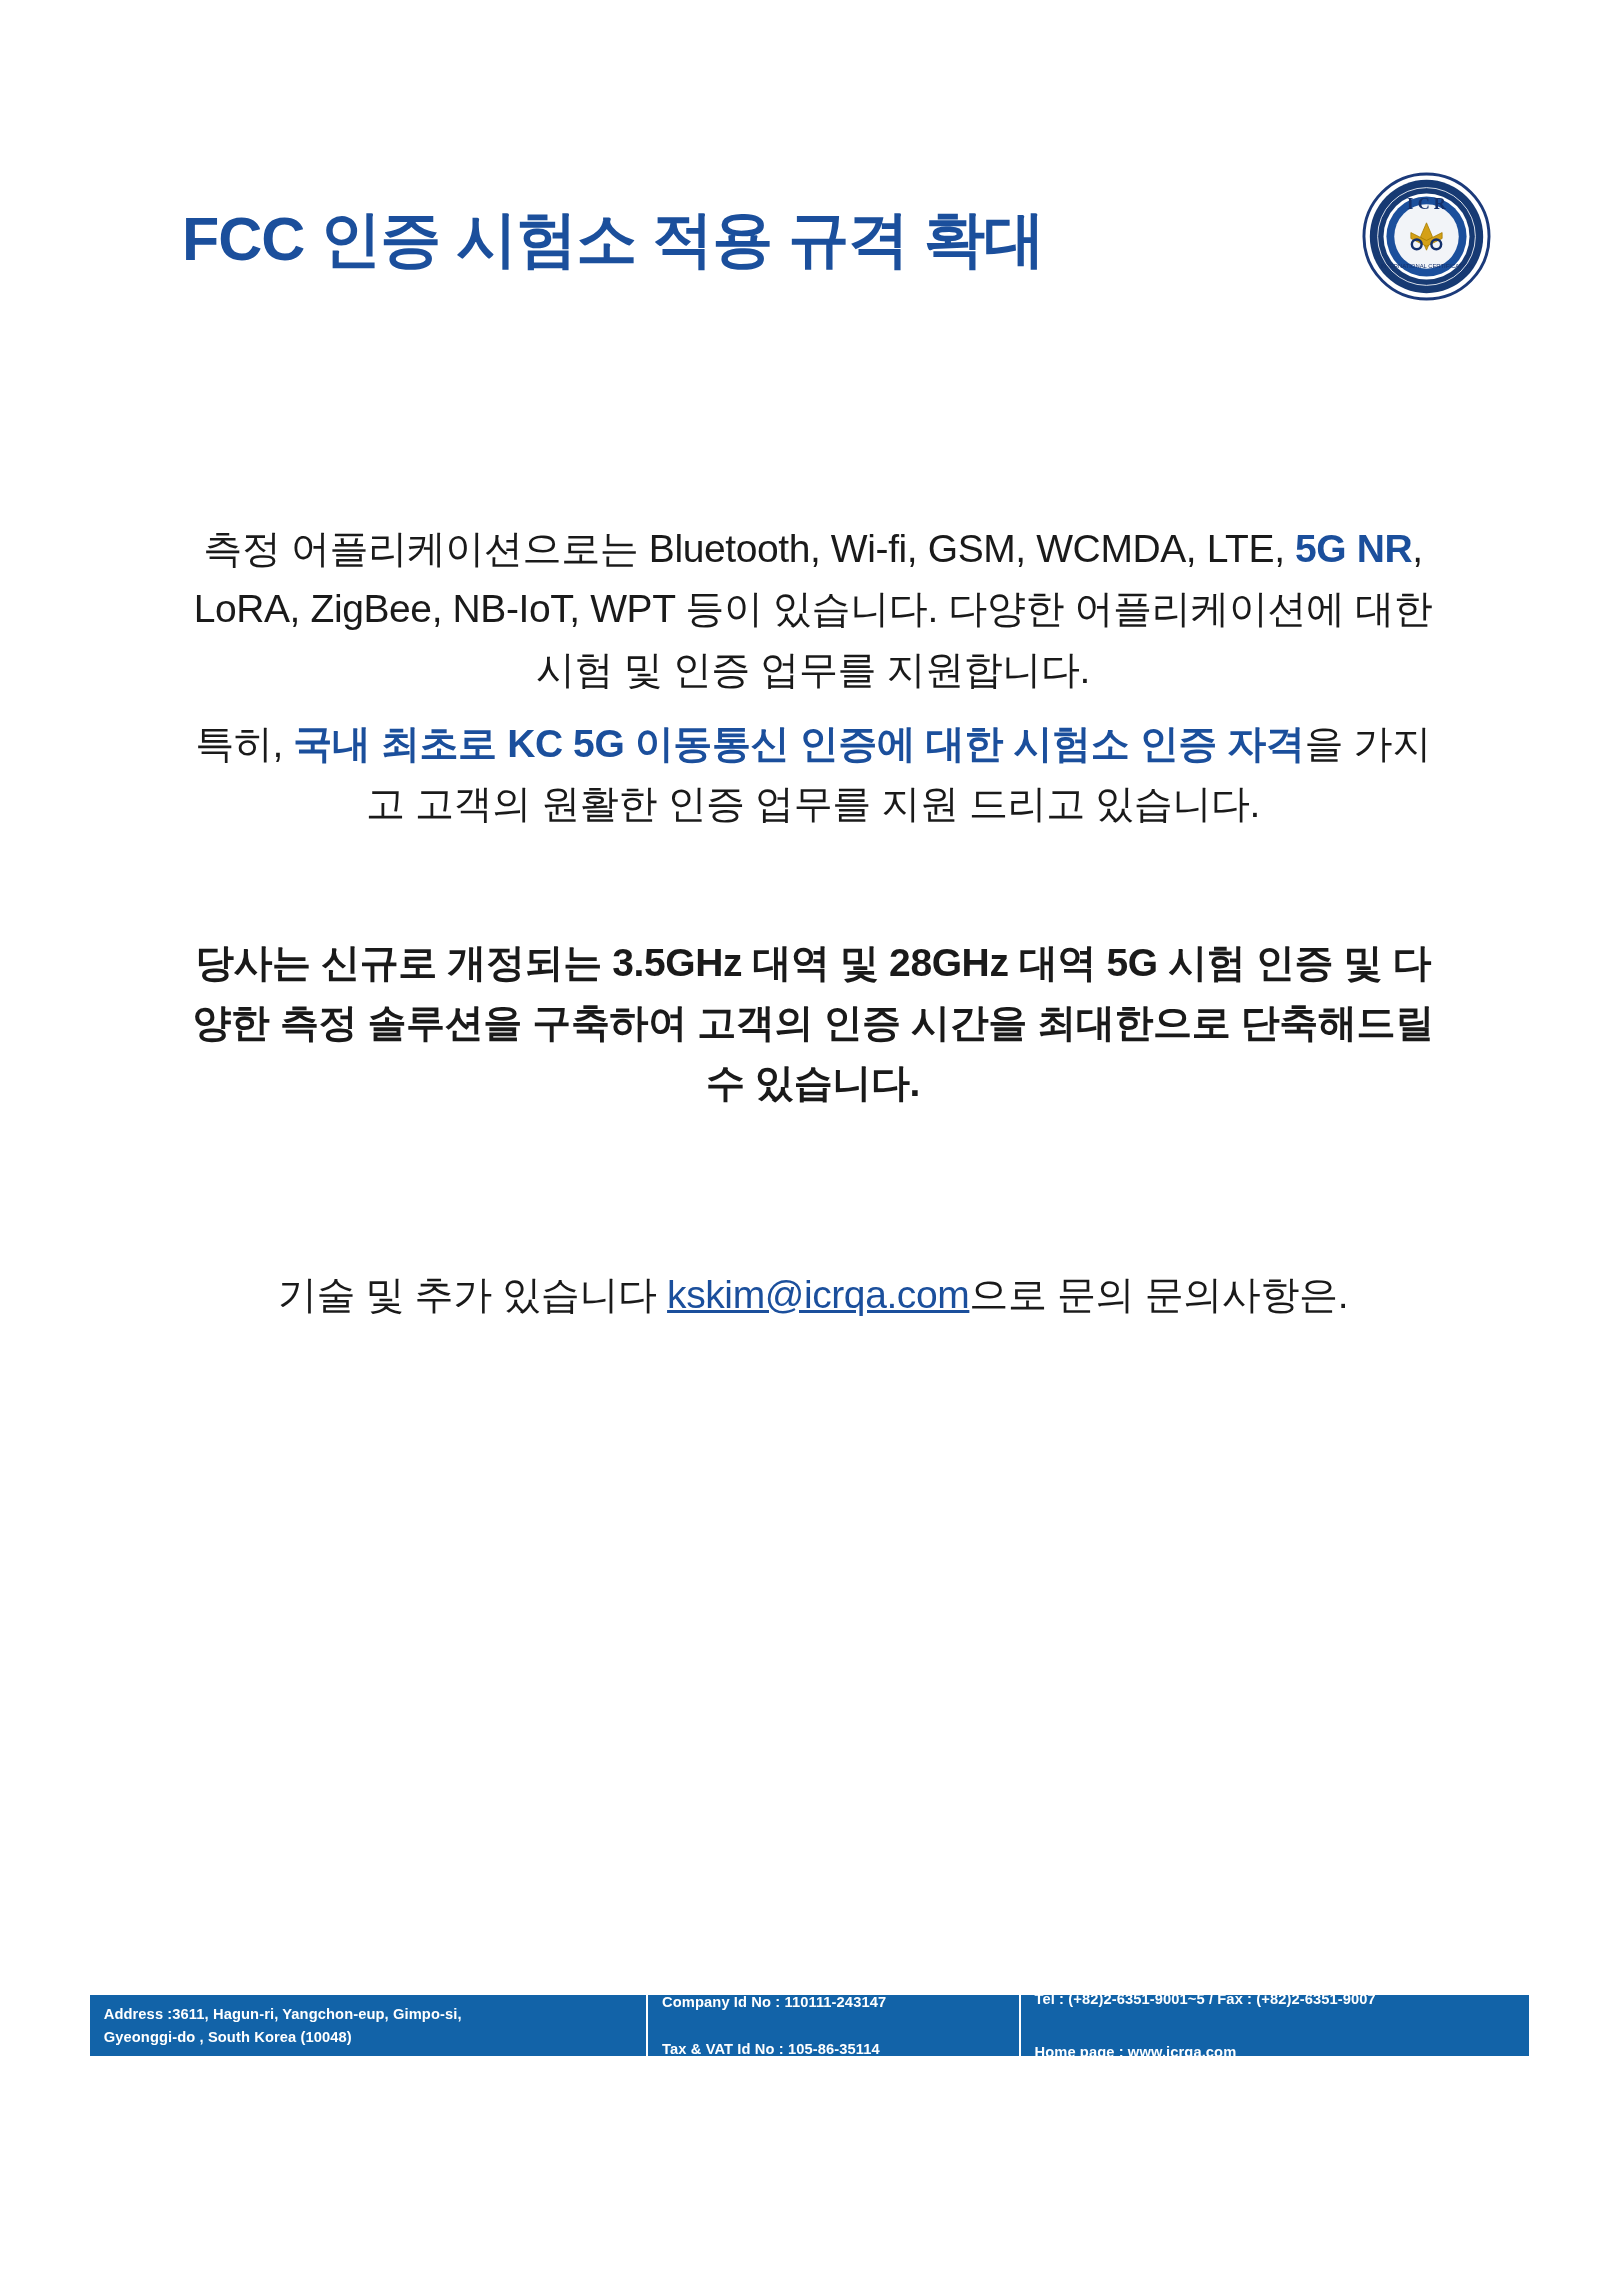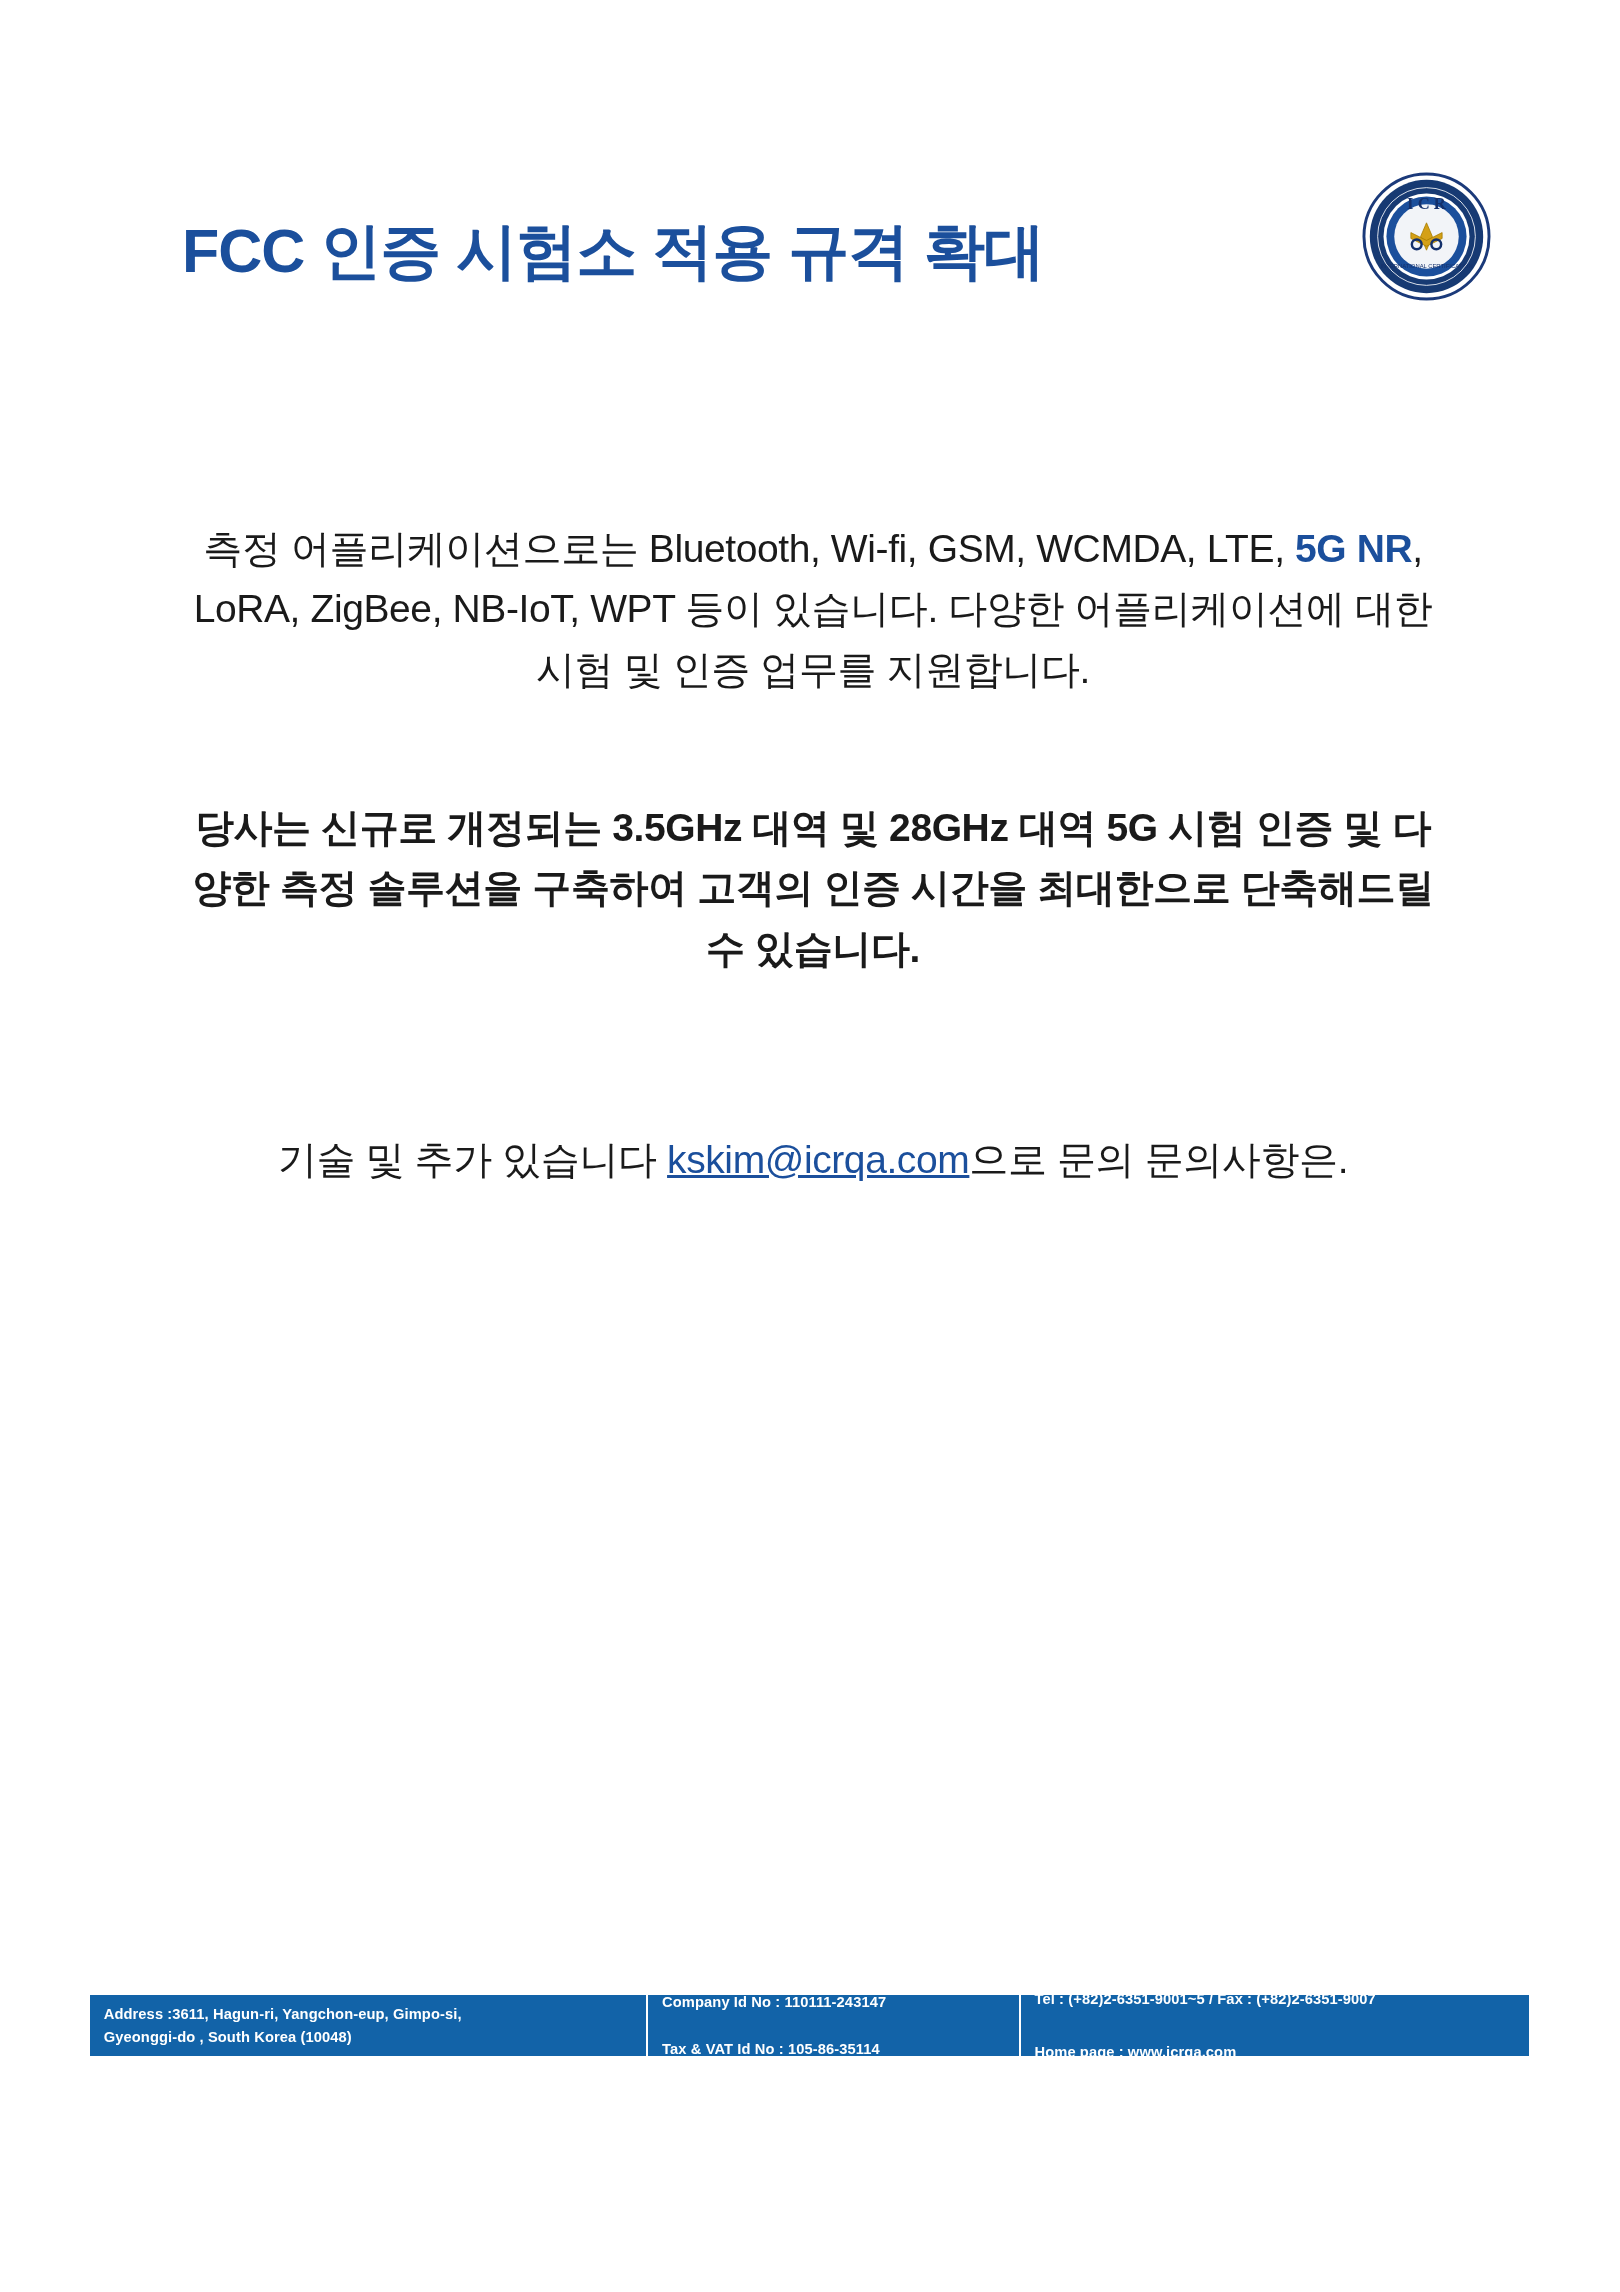--- a/index.html
+++ b/index.html
@@ -20,21 +20,21 @@
     position: absolute;
     inset: 0;
     background: #ffffff;
   }
 
   
   .header {
     position: absolute;
     left: 0;
     right: 0;
-    top: 218px;
+    top: 206px;
     height: 147px;
     text-align: right;
   }
   .doc-title {
     position: absolute;
     left: 182px;
     top: 0;
     font-size: 61px;
     font-weight: bold;
     color: #1b4f9c;
@@ -142,20 +142,23 @@
       </g>
     </svg>
   </div>
 
   <div class="content">
 
     <p class="para">
       <span>측정 어플리케이션으로는 Bluetooth, Wi-fi, GSM, WCMDA, LTE, </span><span class="b-blue">5G NR</span><span>, LoRA, ZigBee, NB-IoT, WPT 등이 있습니다. 다양한 어플리케이션에 대한 시험 및 인증 업무를 지원합니다.</span>
     </p>
 
+    <p class="para">
+      <span>특히, </span><span class="b-blue">국내 최초로 KC 5G 이동통신 인증에 대한 시험소 인증 자격</span><span>을 가지고 고객의 원활한 인증 업무를 지원 드리고 있습니다.</span>
+    </p>
 
     <div class="spacer-lg"></div>
 
     <p class="para blue-block"> 당사는 신규로 개정되는 3.5GHz 대역 및 28GHz 대역 5G 시험 인증 및 다양한 측정 솔루션을 구축하여 고객의 인증 시간을 최대한으로 단축해드릴 수 있습니다.</p>
 
     <div class="spacer-xl"></div>
 
     <p class="para">
       <span> 기술 및 추가 있습니다 </span><a class="mail" href="#">kskim@icrqa.com</a><span>으로 문의 문의사항은.</span>
     </p>

